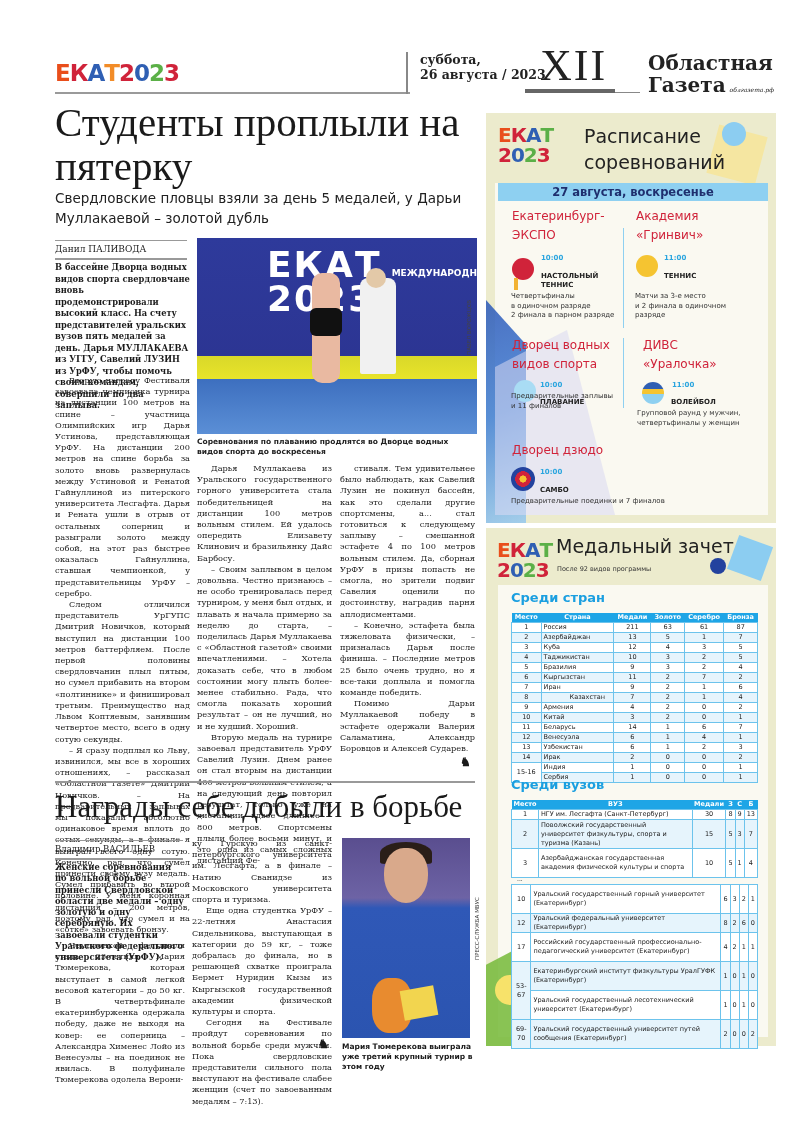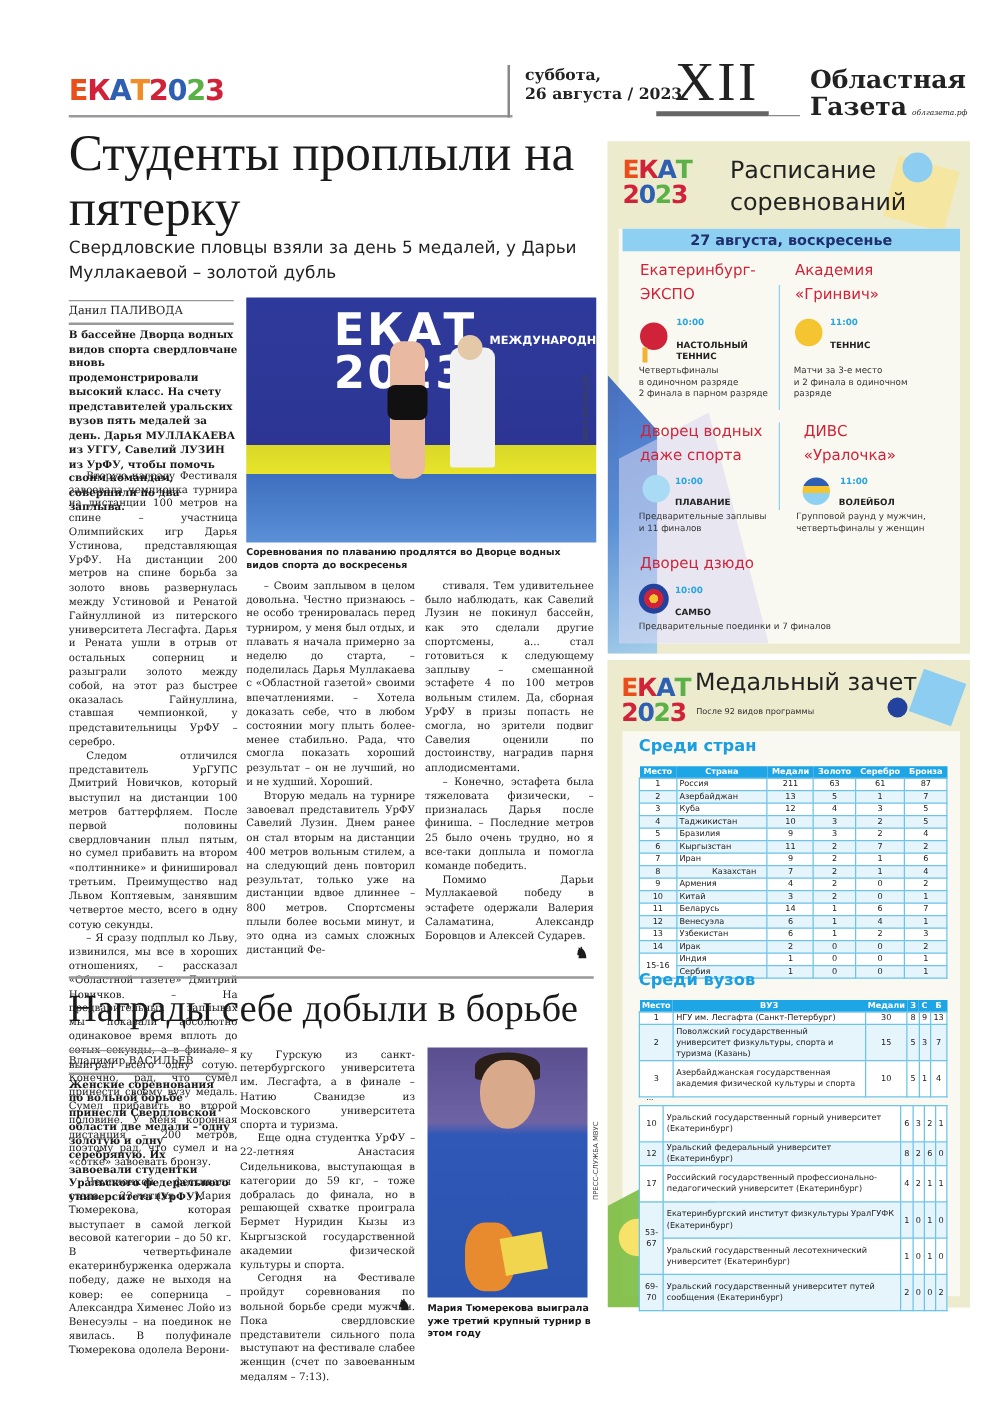--- a/index.html
+++ b/index.html
@@ -134,20 +134,21 @@
   <div class="txt2">МЕЖДУНАРОДН</div>
   <div class="swimmer"></div>
   <div class="swimmer-shorts"></div>
   <div class="ref"></div>
   <div class="ref-head"></div>
 </div>
 <div class="credit1">ПАВЕЛ ВОРОЖЦОВ</div>
 <div class="caption1">Соревнования по плаванию продлятся во Дворце водных видов спорта до воскресенья</div>
 
 <div class="col" style="left:197px; top:463px; width:135px;">
+  <p>Дарья Муллакаева из Уральского государственного горного университета стала победительницей на дистанции 100 метров вольным стилем. Ей удалось опередить Елизавету Клинович и бразильянку Дайс Барбосу.</p>
   <p>– Своим заплывом в целом довольна. Честно признаюсь – не особо тренировалась перед турниром, у меня был отдых, и плавать я начала примерно за неделю до старта, – поделилась Дарья Муллакаева с «Областной газетой» своими впечатлениями. – Хотела доказать себе, что в любом состоянии могу плыть более-менее стабильно. Рада, что смогла показать хороший результат – он не лучший, но и не худший. Хороший.</p>
   <p>Вторую медаль на турнире завоевал представитель УрФУ Савелий Лузин. Днем ранее он стал вторым на дистанции 400 метров вольным стилем, а на следующий день повторил результат, только уже на дистанции вдвое длиннее – 800 метров. Спортсмены плыли более восьми минут, и это одна из самых сложных дистанций Фе-</p>
 </div>
 <div class="col" style="left:340px; top:463px; width:135px;">
   <p>стиваля. Тем удивительнее было наблюдать, как Савелий Лузин не покинул бассейн, как это сделали другие спортсмены, а... стал готовиться к следующему заплыву – смешанной эстафете 4 по 100 метров вольным стилем. Да, сборная УрФУ в призы попасть не смогла, но зрители подвиг Савелия оценили по достоинству, наградив парня аплодисментами.</p>
   <p>– Конечно, эстафета была тяжеловата физически, – призналась Дарья после финиша. – Последние метров 25 было очень трудно, но я все-таки доплыла и помогла команде победить.</p>
   <p>Помимо Дарьи Муллакаевой победу в эстафете одержали Валерия Саламатина, Александр Боровцов и Алексей Сударев.</p>
 </div>
 <div class="endmark" style="left:460px; top:755px;">♞</div>
 
@@ -218,26 +219,26 @@
 <div class="time" style="left:664px; top:254px;">11:00</div>
 <div class="sport" style="left:664px; top:272px;">ТЕННИС</div>
 <div class="sdesc" style="left:635px; top:292px;">
   <div>Матчи за 3-е место</div>
   <div>и 2 финала в одиночном</div>
   <div>разряде</div>
 </div>
 
 <div class="venue" style="left:512px; top:336px;">
   <div>Дворец водных</div>
-  <div>даже спорта</div>
+  <div>видов спорта</div>
 </div>
 <div class="ico" style="left:514px; top:380px; width:22px; height:22px; background:#a9dcf4;"></div>
 <div class="time" style="left:540px; top:381px;">10:00</div>
 <div class="sport" style="left:540px; top:398px;">ПЛАВАНИЕ</div>
-<div class="sdesc" style="left:511px; top:409px;">
+<div class="sdesc" style="left:511px; top:392px;">
   <div>Предварительные заплывы</div>
   <div>и 11 финалов</div>
 </div>
 
 <div class="vsep2"></div>
 
 <div class="venue" style="left:643px; top:336px;">
   <div>ДИВС</div>
   <div>«Уралочка»</div>
 </div>

